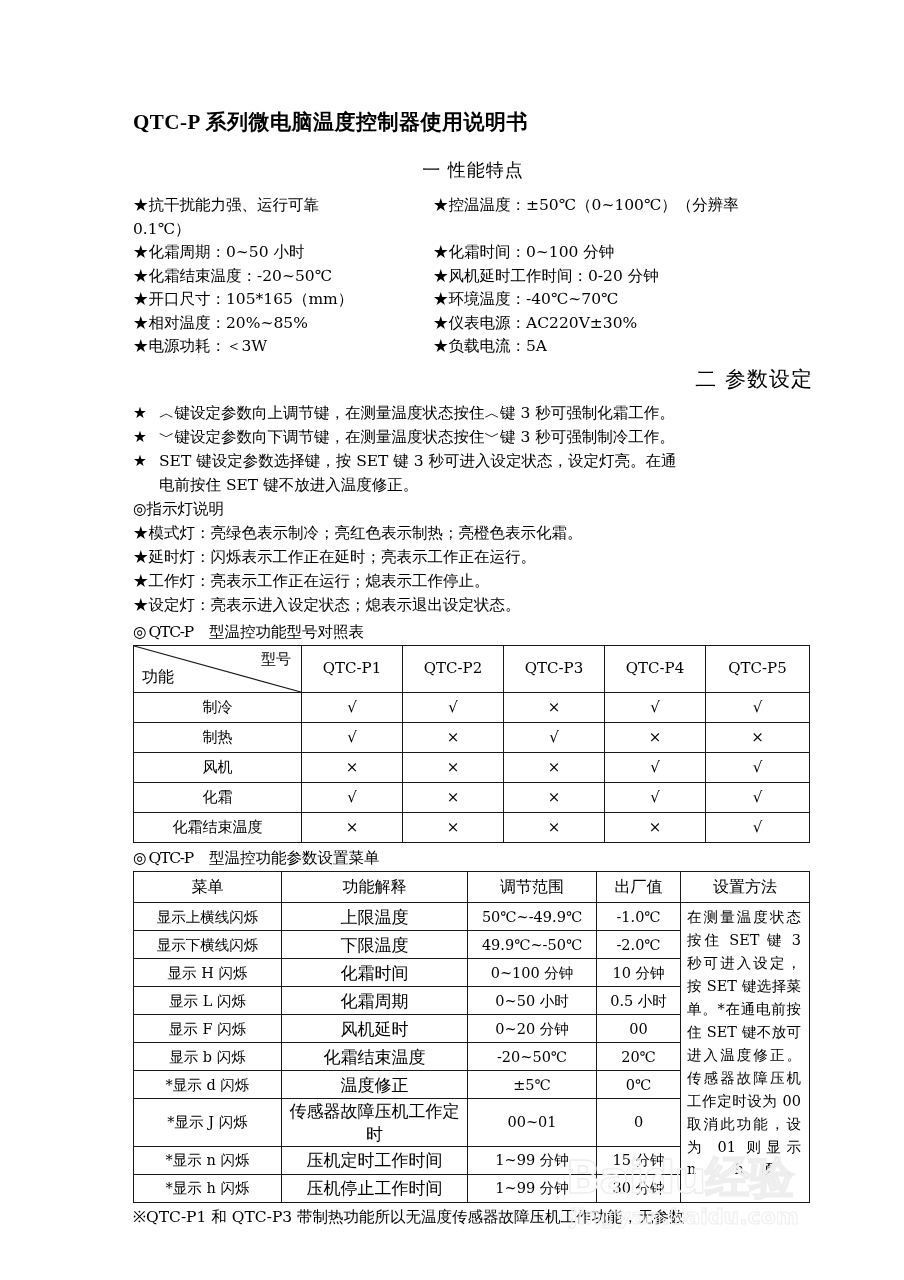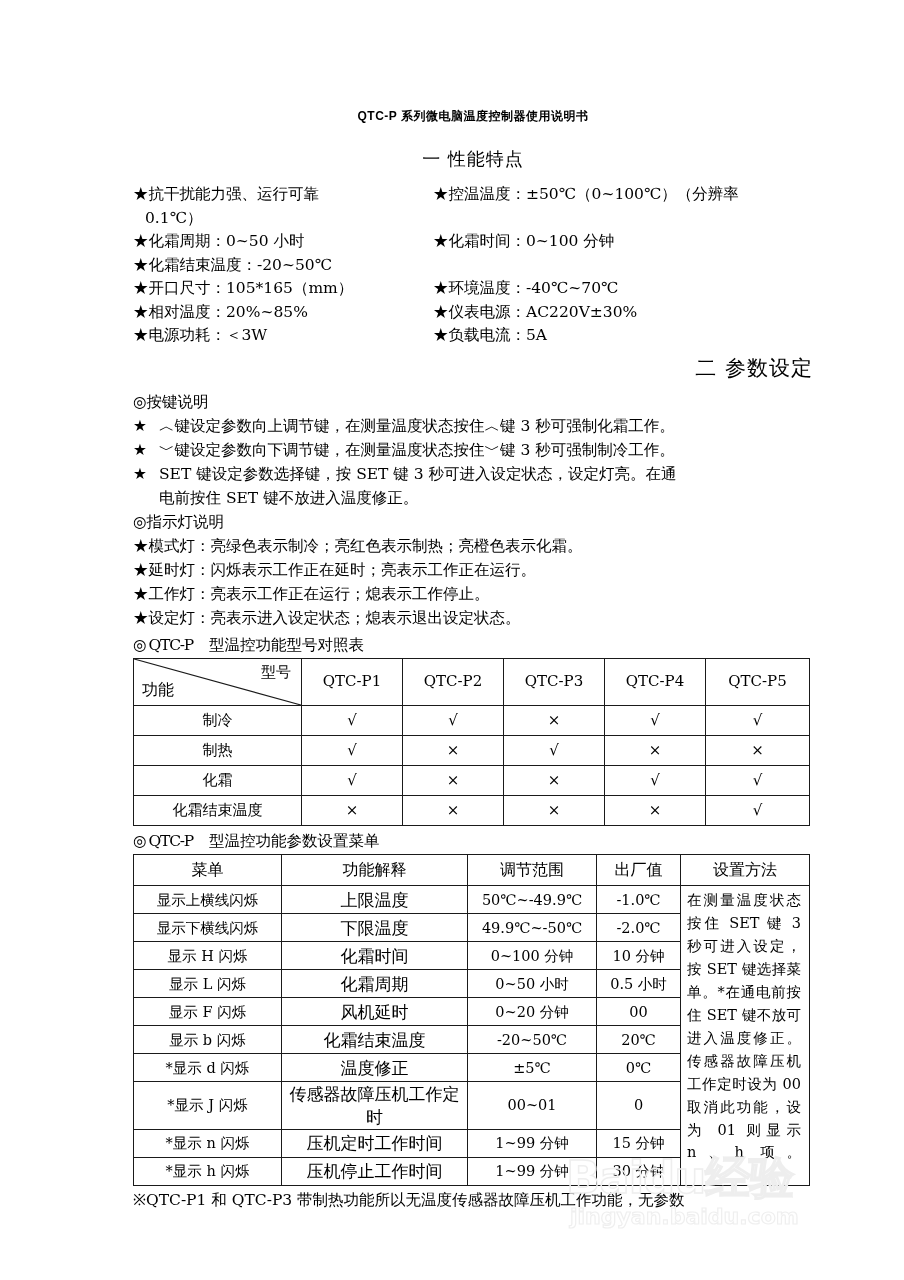--- a/index.html
+++ b/index.html
@@ -23,26 +23,26 @@
   }
   .content {
     position: absolute;
     left: 133px;
     top: 108px;
     width: 680px;
   }
 
   
   .doc-title {
-    text-align: center;
-    font-size: 12px;
+    text-align: left;
+    font-size: 21px;
     font-weight: bold;
     letter-spacing: 0.5px;
     margin: 0 0 22px 0;
-    font-family: Liberation Sans, sans-serif;
+    font-family: Liberation Serif, serif;
   }
   .section-head {
     text-align: center;
     font-size: 18px;
     margin: 0 0 12px 0;
     letter-spacing: 1px;
   }
   .section-head-2 {
     text-align: right;
     font-size: 21px;
@@ -62,21 +62,21 @@
     width: 100%;
   }
   .feat-col-l {
     width: 300px;
     flex: 0 0 300px;
   }
   .feat-col-r {
     flex: 1 1 auto;
   }
   .feat-item { white-space: nowrap; }
-  .feat-cont { white-space: nowrap; margin-left: 12px; }
+  .feat-cont { white-space: nowrap; }
 
   
   .body-line {
     font-size: 15.5px;
     line-height: 1.55;
     white-space: nowrap;
   }
   .bullet-line {
     font-size: 15.5px;
     line-height: 1.55;
@@ -244,20 +244,23 @@
           <div class="feat-item">★化霜周期：0~50 小时</div>
         </div>
         <div class="feat-col-r">
           <div class="feat-item">★化霜时间：0~100 分钟</div>
         </div>
       </div>
       <div class="feat-row">
         <div class="feat-col-l">
           <div class="feat-item">★化霜结束温度：-20~50℃</div>
         </div>
+        <div class="feat-col-r">
+          <div class="feat-item">★风机延时工作时间：0-20 分钟</div>
+        </div>
       </div>
       <div class="feat-row">
         <div class="feat-col-l">
           <div class="feat-item">★开口尺寸：105*165（mm）</div>
         </div>
         <div class="feat-col-r">
           <div class="feat-item">★环境温度：-40℃~70℃</div>
         </div>
       </div>
       <div class="feat-row">
@@ -273,21 +276,20 @@
           <div class="feat-item">★电源功耗：＜3W</div>
         </div>
         <div class="feat-col-r">
           <div class="feat-item">★负载电流：5A</div>
         </div>
       </div>
     </div>
 
     <div class="section-head-2">二  参数设定</div>
 
-    <div class="body-line">◎按键说明</div>
 
     <div class="bullet-line">
       <span class="bullet-star">★</span>
       <span class="bullet-text">︿键设定参数向上调节键，在测量温度状态按住︿键 3 秒可强制化霜工作。</span>
     </div>
     <div class="bullet-line">
       <span class="bullet-star">★</span>
       <span class="bullet-text">﹀键设定参数向下调节键，在测量温度状态按住﹀键 3 秒可强制制冷工作。</span>
     </div>
     <div class="bullet-line">
@@ -340,20 +342,28 @@
           <td>√</td>
           <td>√</td>
         </tr>
         <tr>
           <td>制热</td>
           <td>√</td>
           <td>×</td>
           <td>√</td>
           <td>×</td>
           <td>×</td>
+        </tr>
+        <tr>
+          <td>风机</td>
+          <td>×</td>
+          <td>×</td>
+          <td>×</td>
+          <td>√</td>
+          <td>√</td>
         </tr>
         <tr>
           <td>化霜</td>
           <td>√</td>
           <td>×</td>
           <td>×</td>
           <td>√</td>
           <td>√</td>
         </tr>
         <tr>

